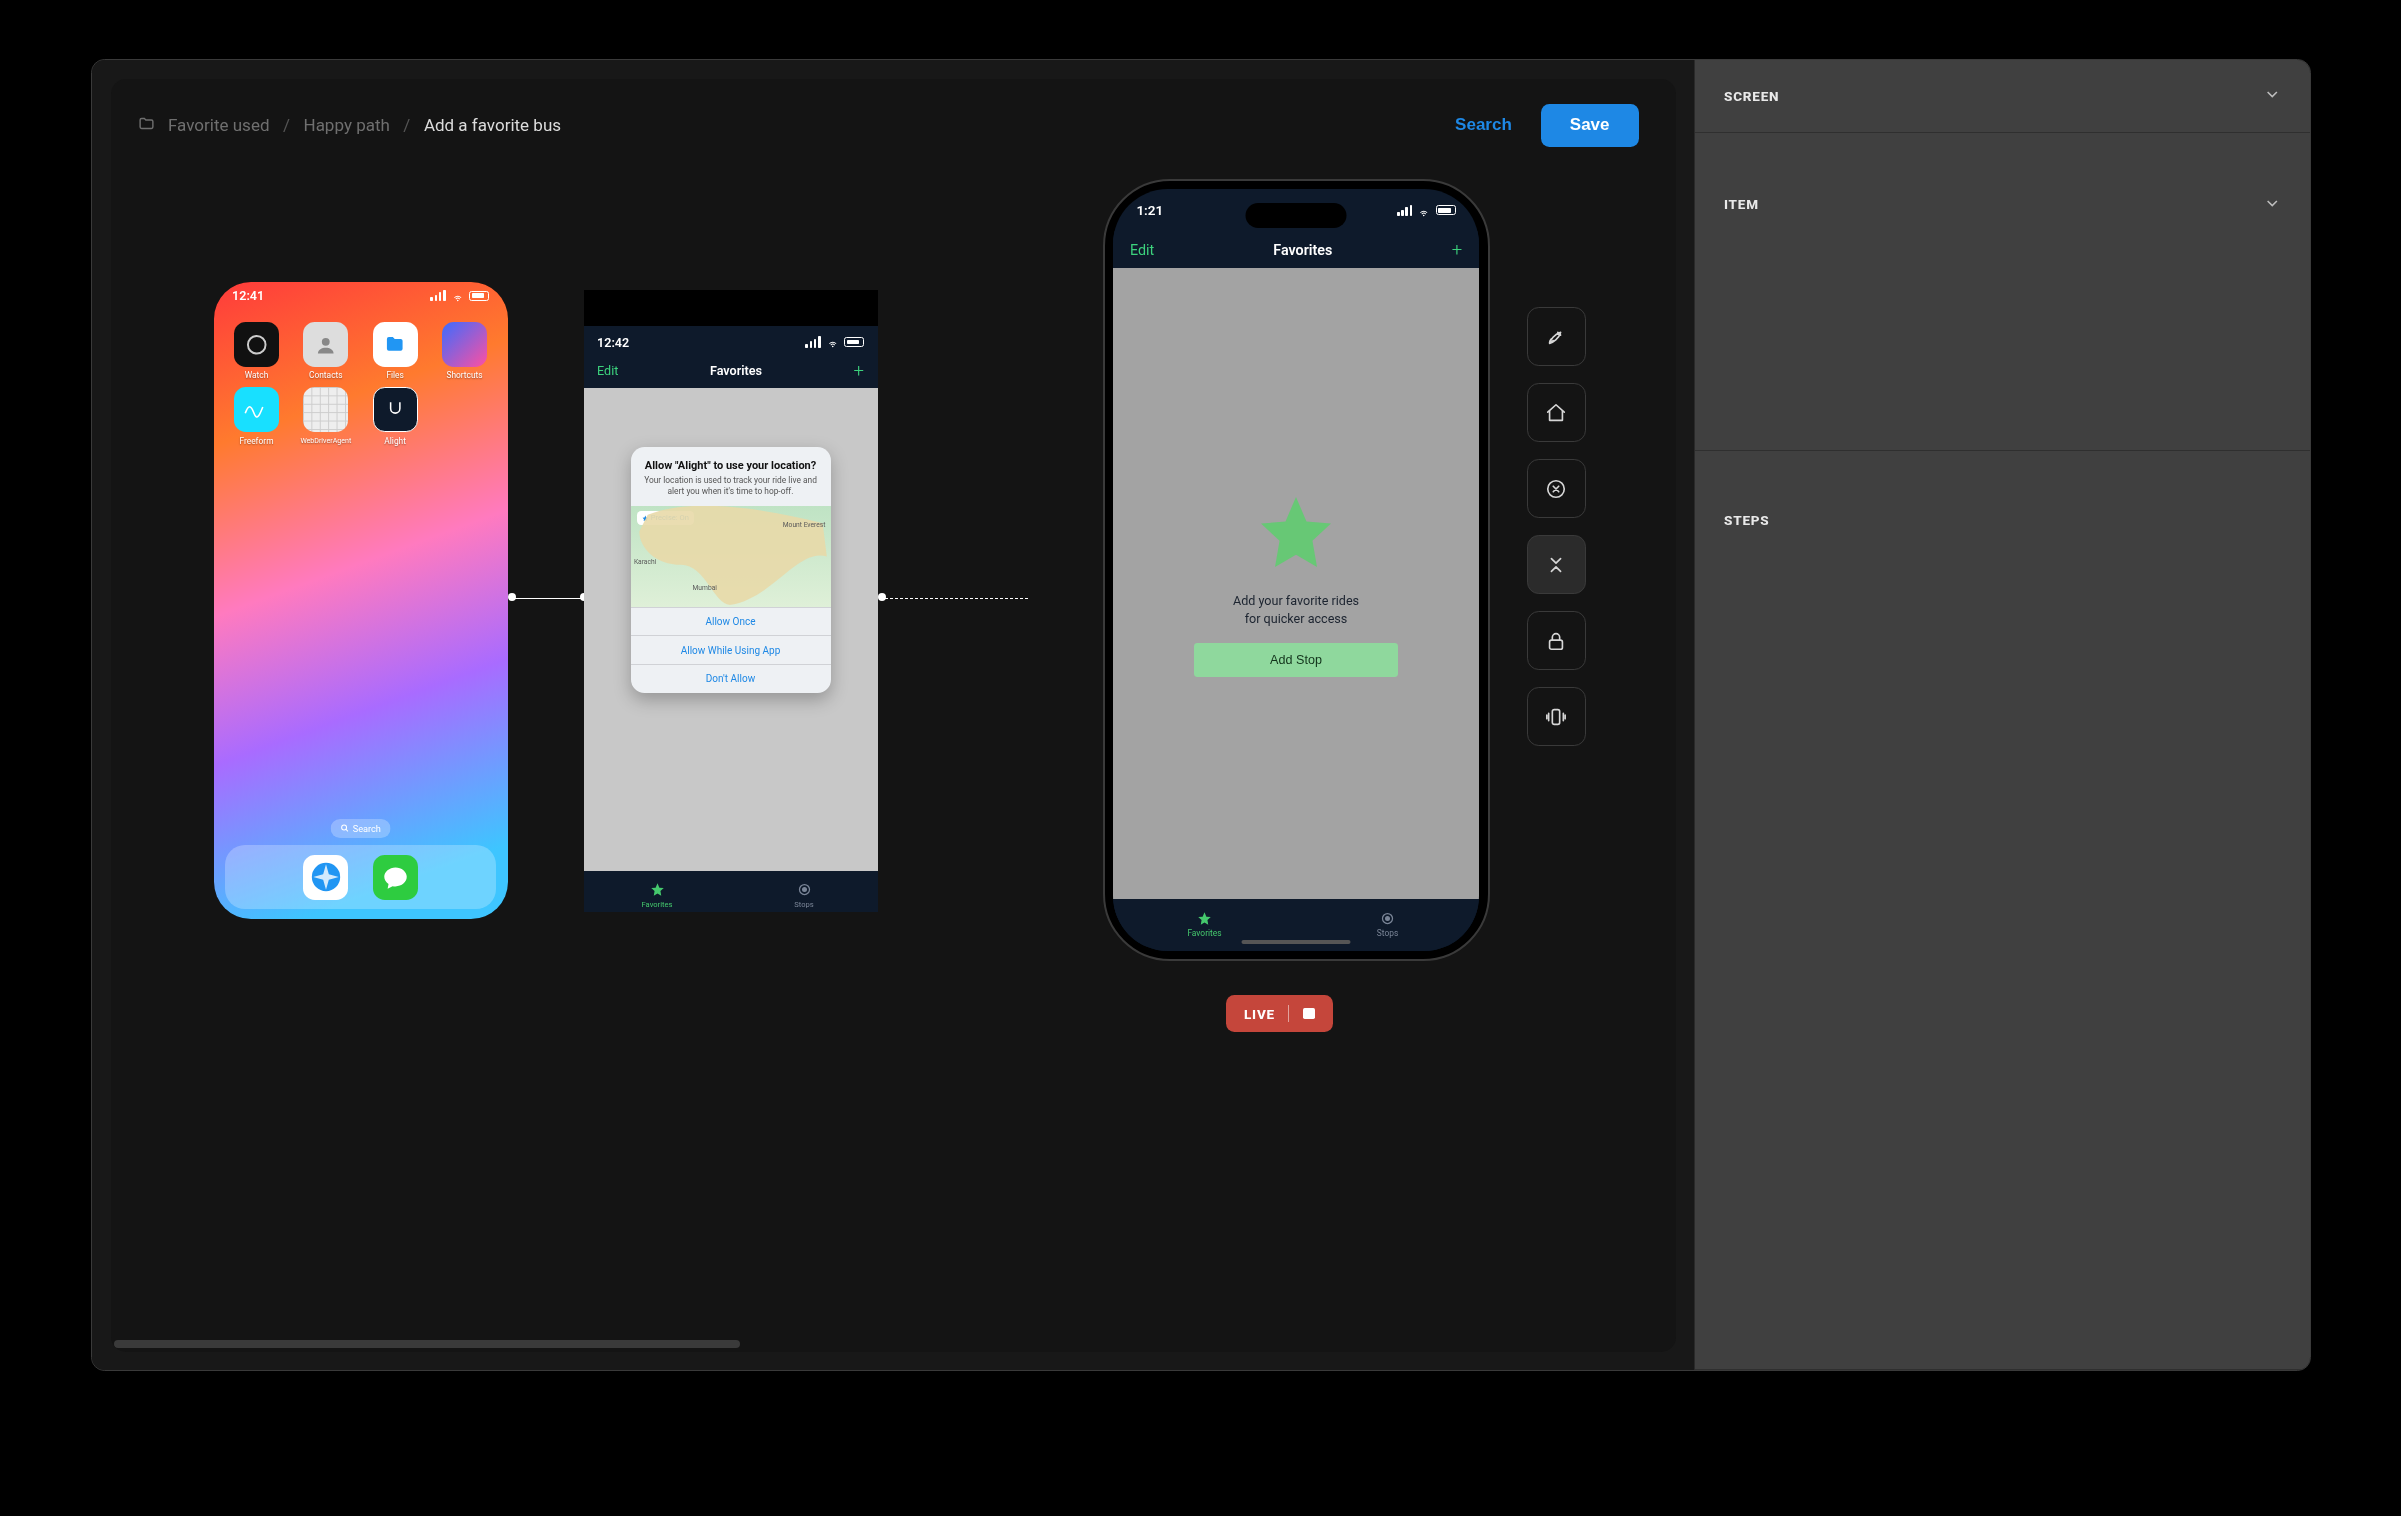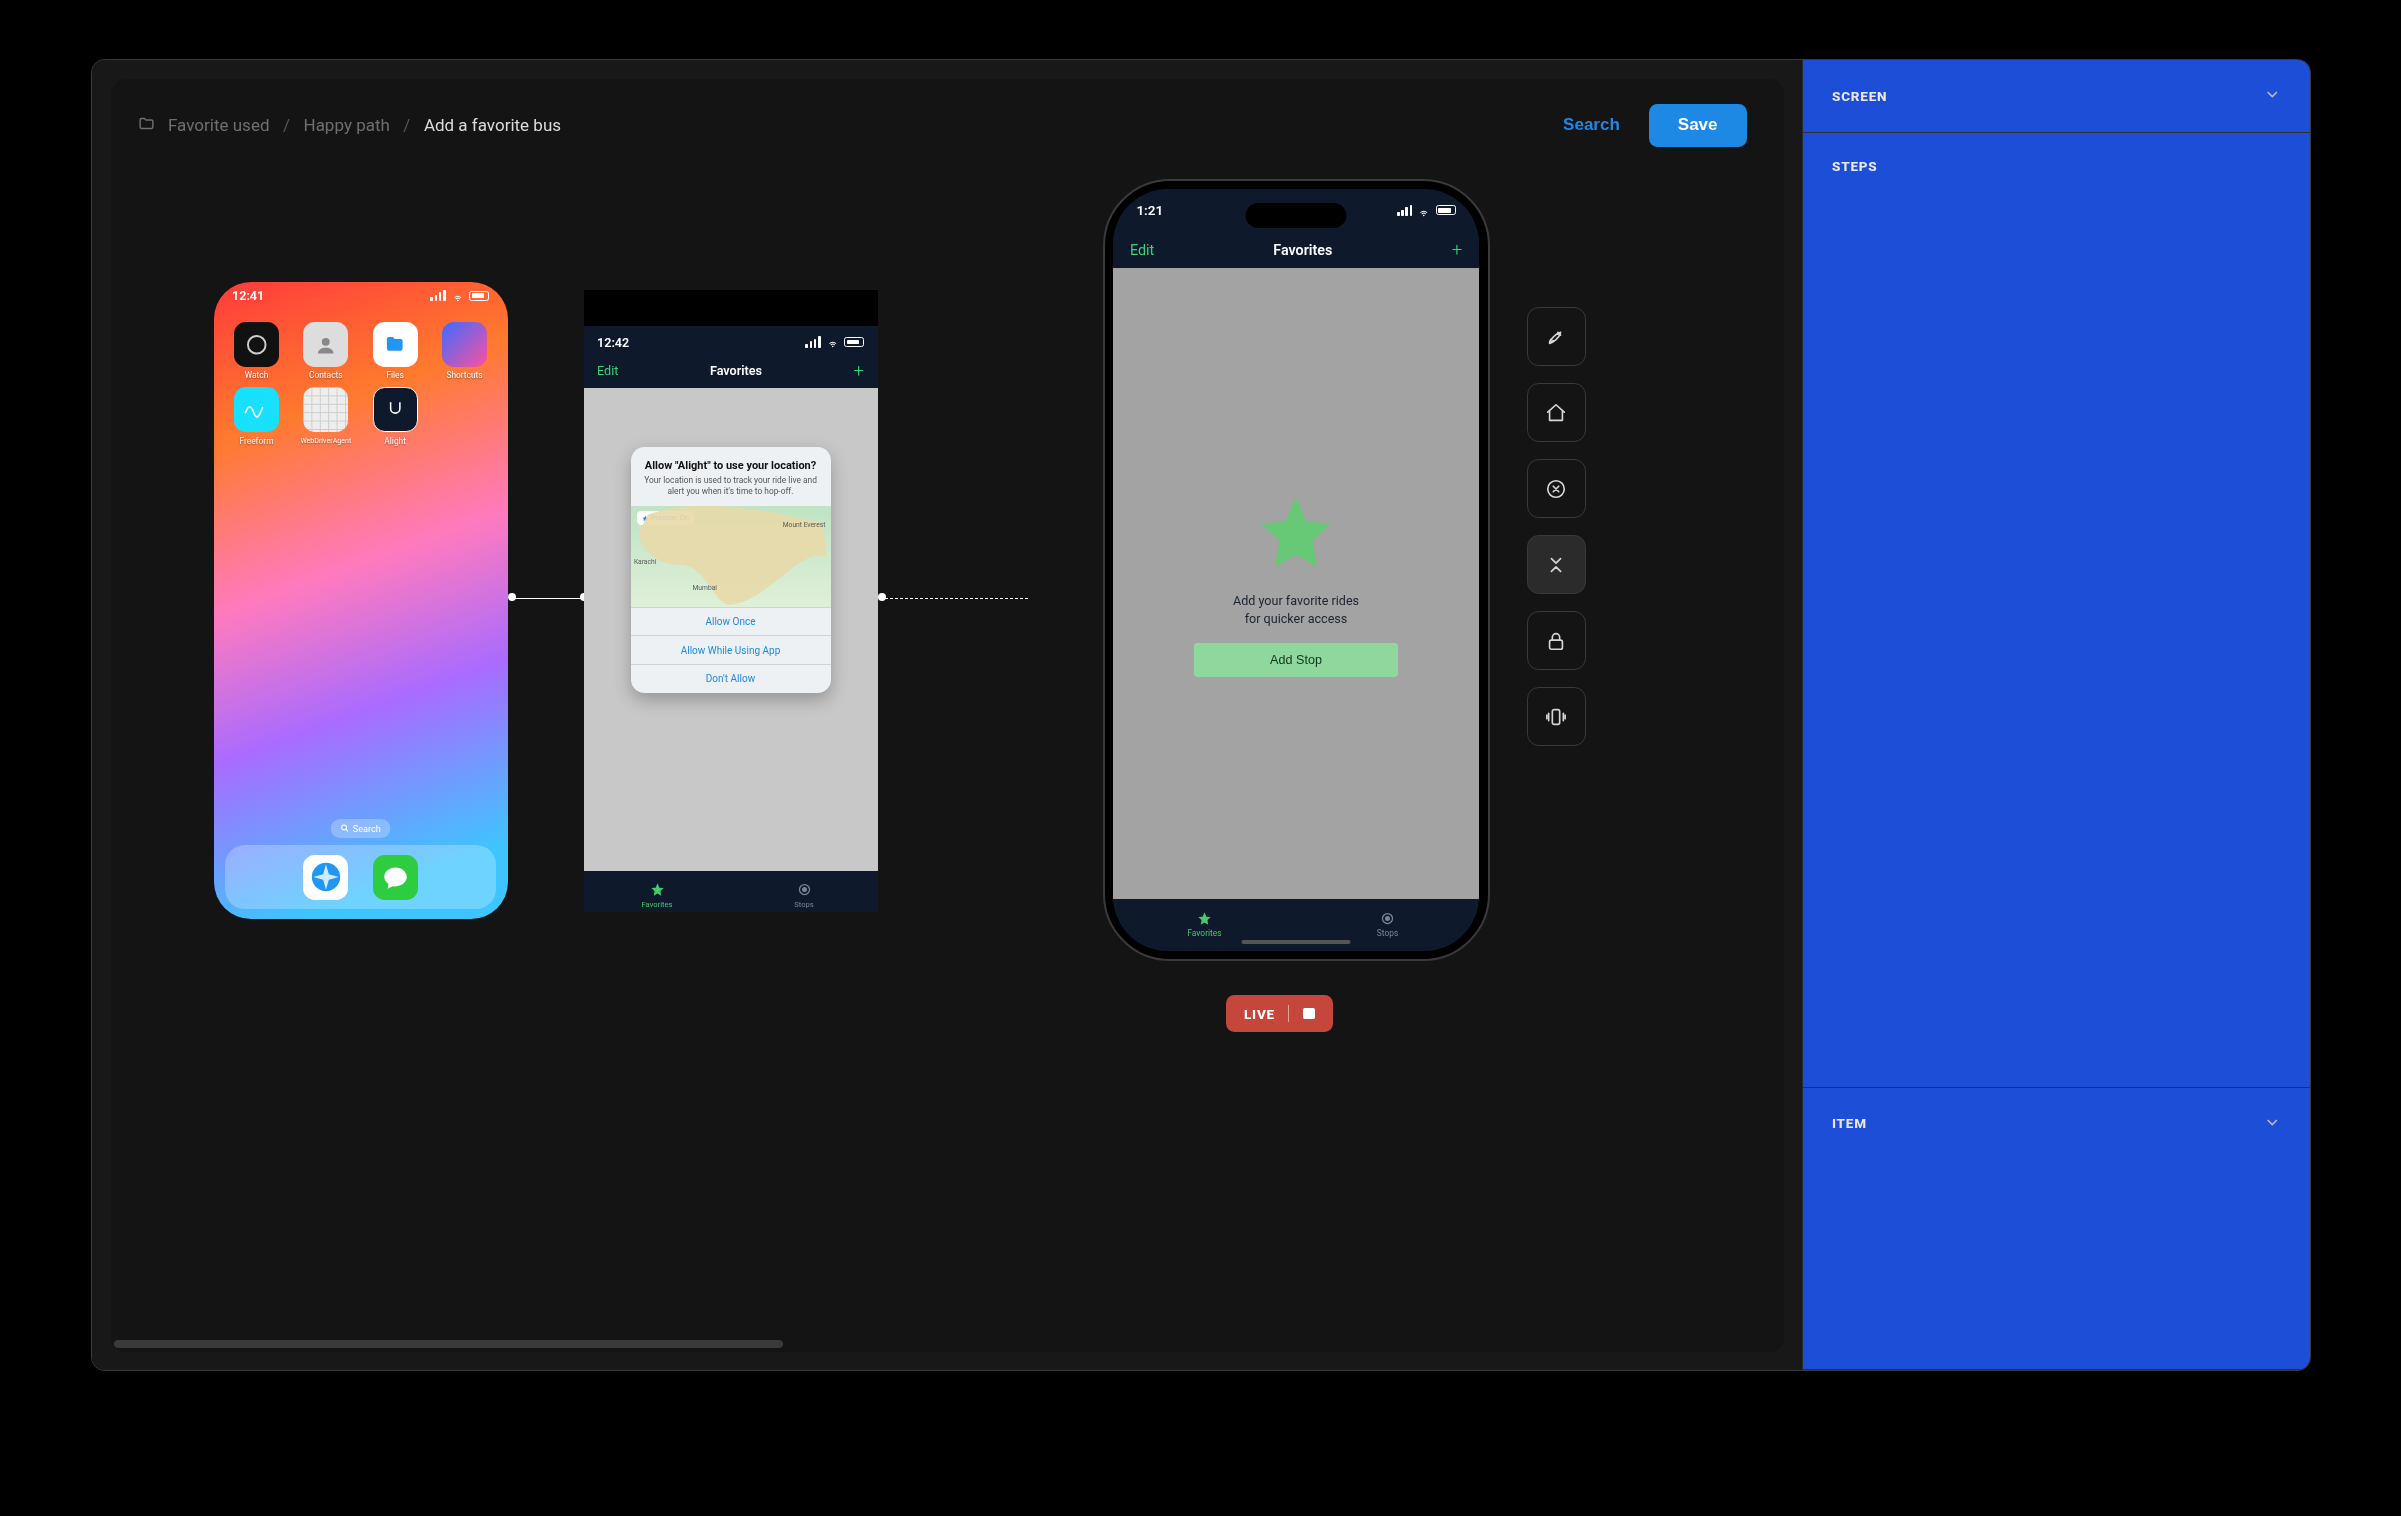--- a/index.html
+++ b/index.html
@@ -213,24 +213,24 @@
     position: absolute; left: 0; right: 0; bottom: 0;
     height: 15px; display:flex; align-items:center;
   }
   .hscroll .thumb {
     height: 8.4px; margin-left: 3.4px; width: 40%;
     background:#3a3a3a; border-radius:4.2px;
   }
 
   
   .side-panel {
-    width: 508px;
-    background: #1d4ed8;
+    width: 616px;
+    background: #404040;
     border-left: 0.8px solid #2a2a2a;
-    display: flex; flex-direction: column;
+    display: flex; flex-direction: column; gap: 36px;
   }
   .side-section {
     border-bottom: 0.8px solid #2f2f2f;
   }
   .side-head {
     display: flex; align-items: center; justify-content: space-between;
     padding: 25px 29px;
     color: #e9e9e9;
     font-weight: 800; letter-spacing: 0.8px;
     cursor: pointer;
@@ -540,33 +540,33 @@
         </div>
       </div>
 
       <div class="side-panel">
         <div class="side-section">
           <div class="side-head">
             <span>SCREEN</span>
             <span class="chev"><svg viewBox="0 0 24 24">
                   <path d="M6 9l6 6 6-6"></path>
                 </svg></span>
-          </div>
-        </div>
-        <div class="side-section steps">
-          <div class="side-head">
-            <span>STEPS</span>
           </div>
         </div>
         <div class="side-section item">
           <div class="side-head">
             <span>ITEM</span>
             <span class="chev"><svg viewBox="0 0 24 24">
                   <path d="M6 9l6 6 6-6"></path>
                 </svg></span>
           </div>
           <div class="side-body"></div>
         </div>
+        <div class="side-section steps">
+          <div class="side-head">
+            <span>STEPS</span>
+          </div>
+        </div>
       </div>
     </div>
   </div>
 </div>
 
 
 </body></html>

